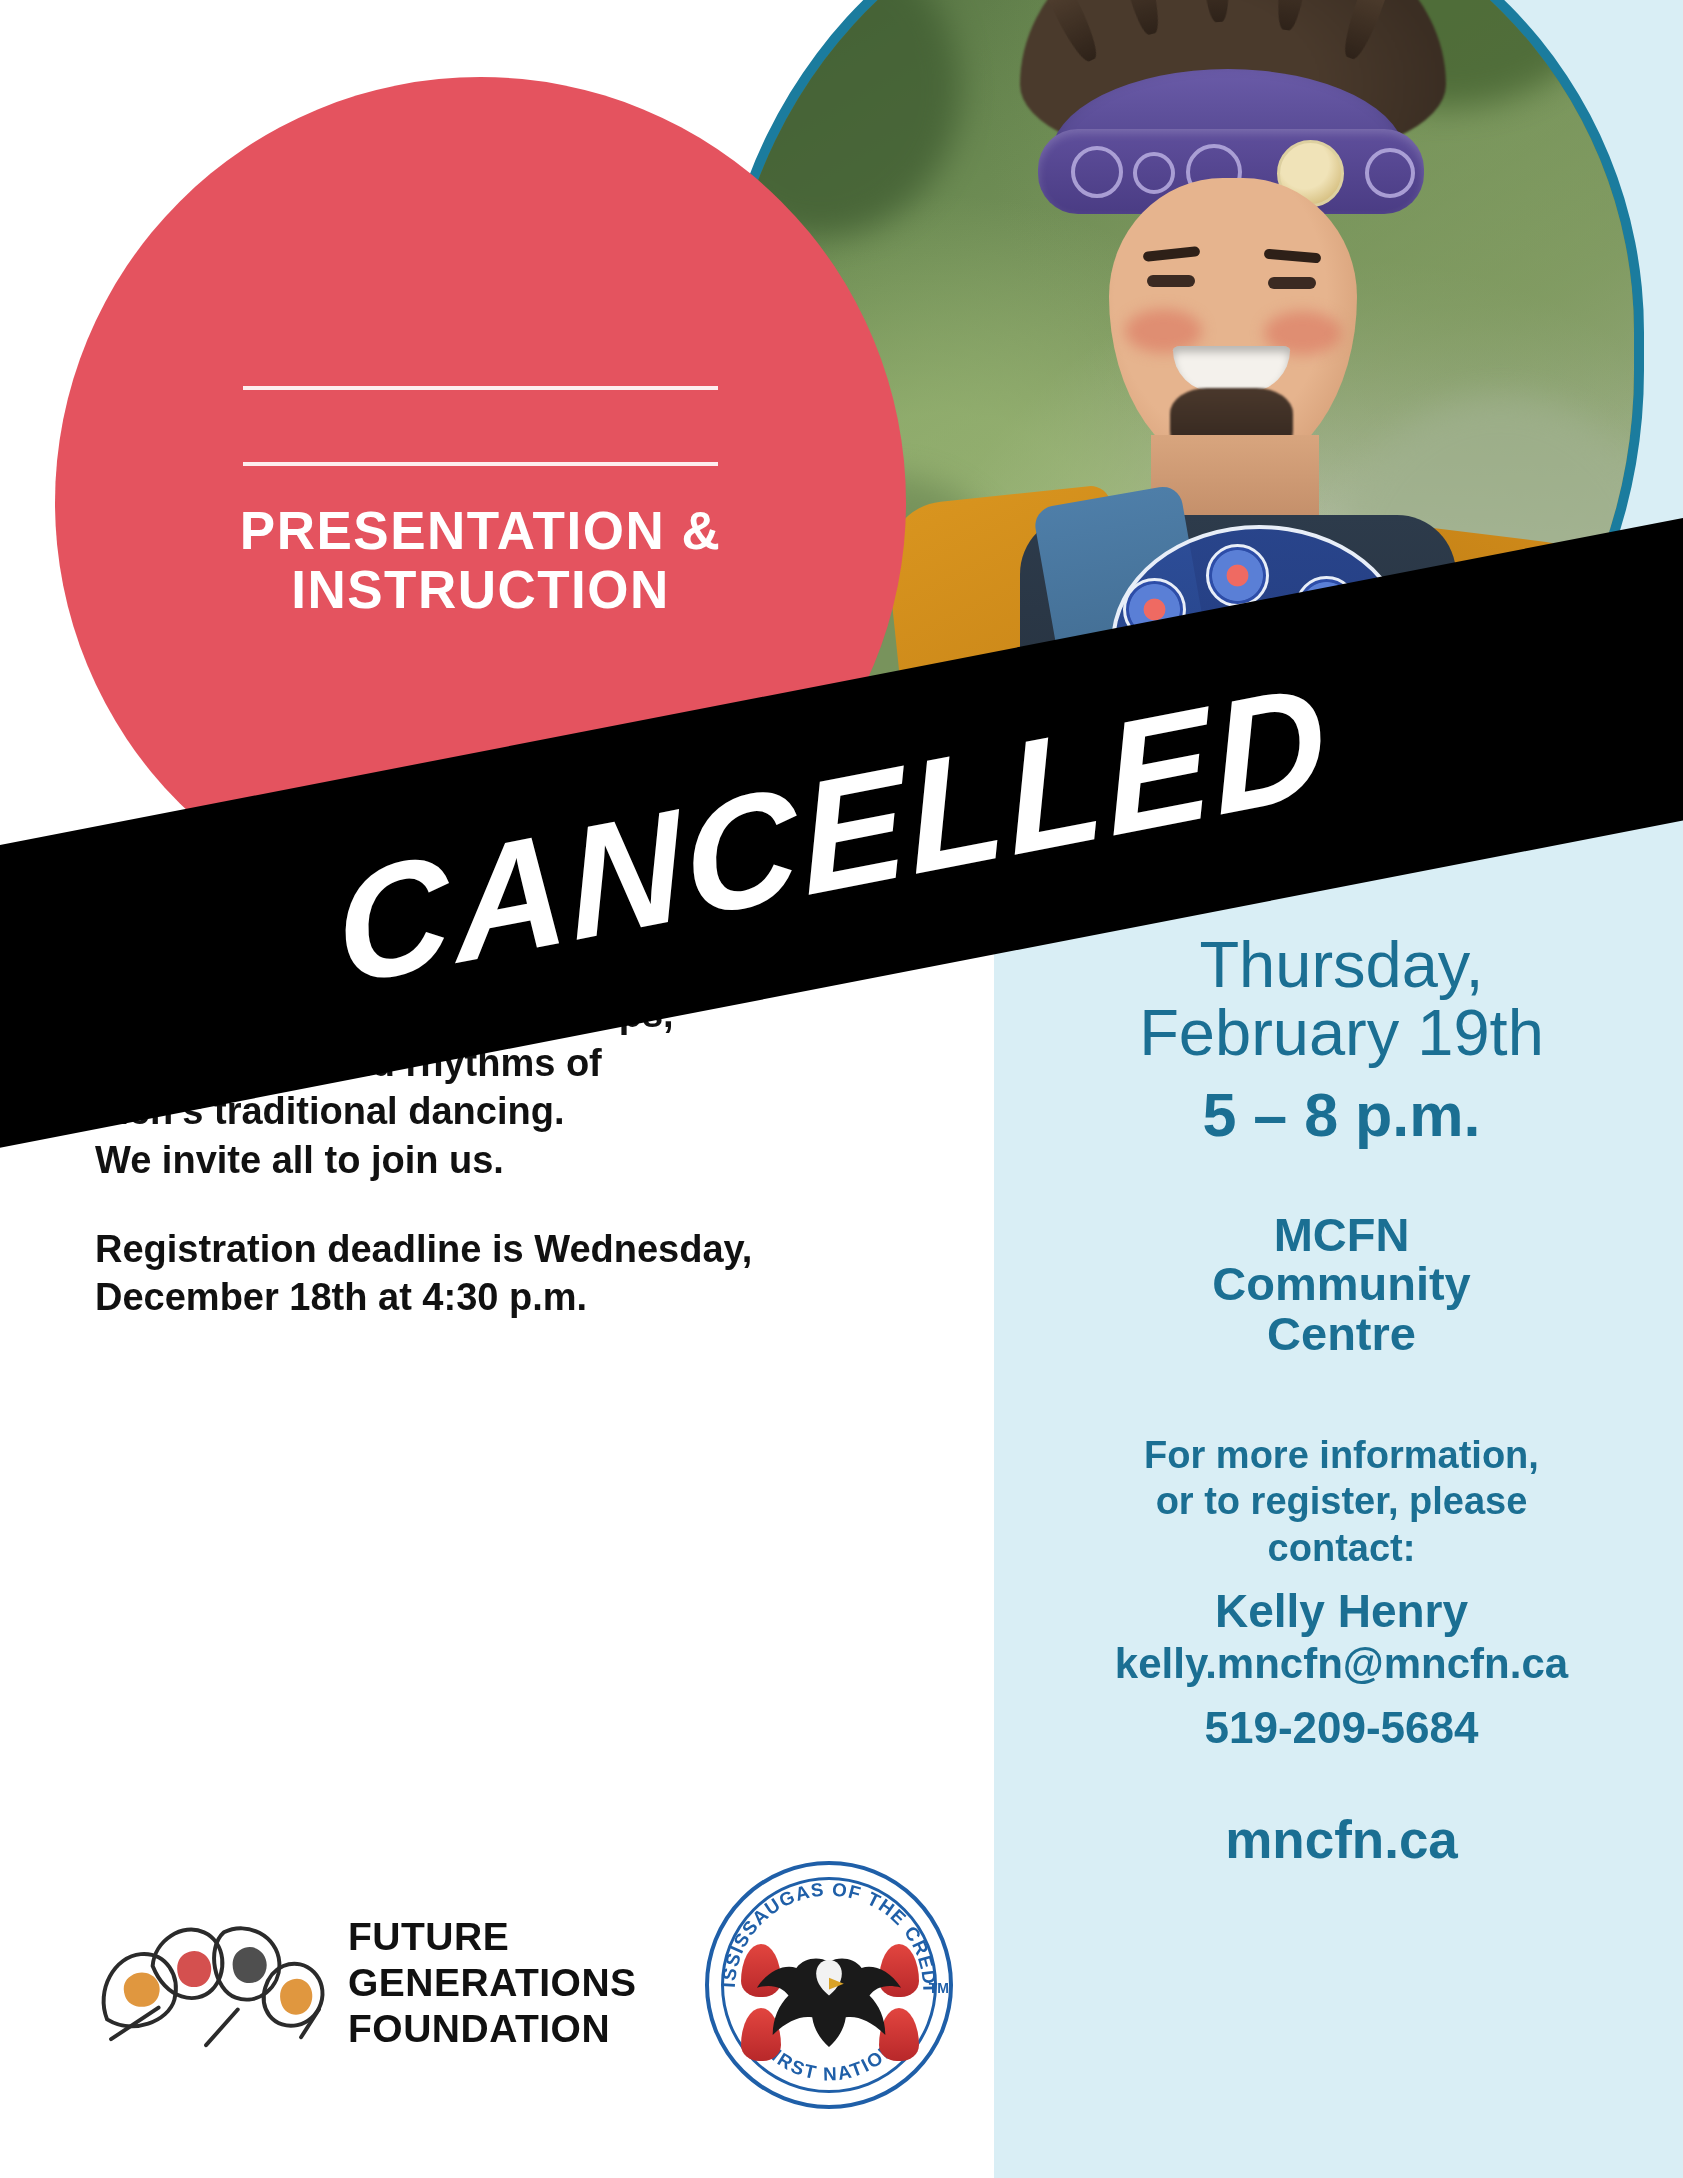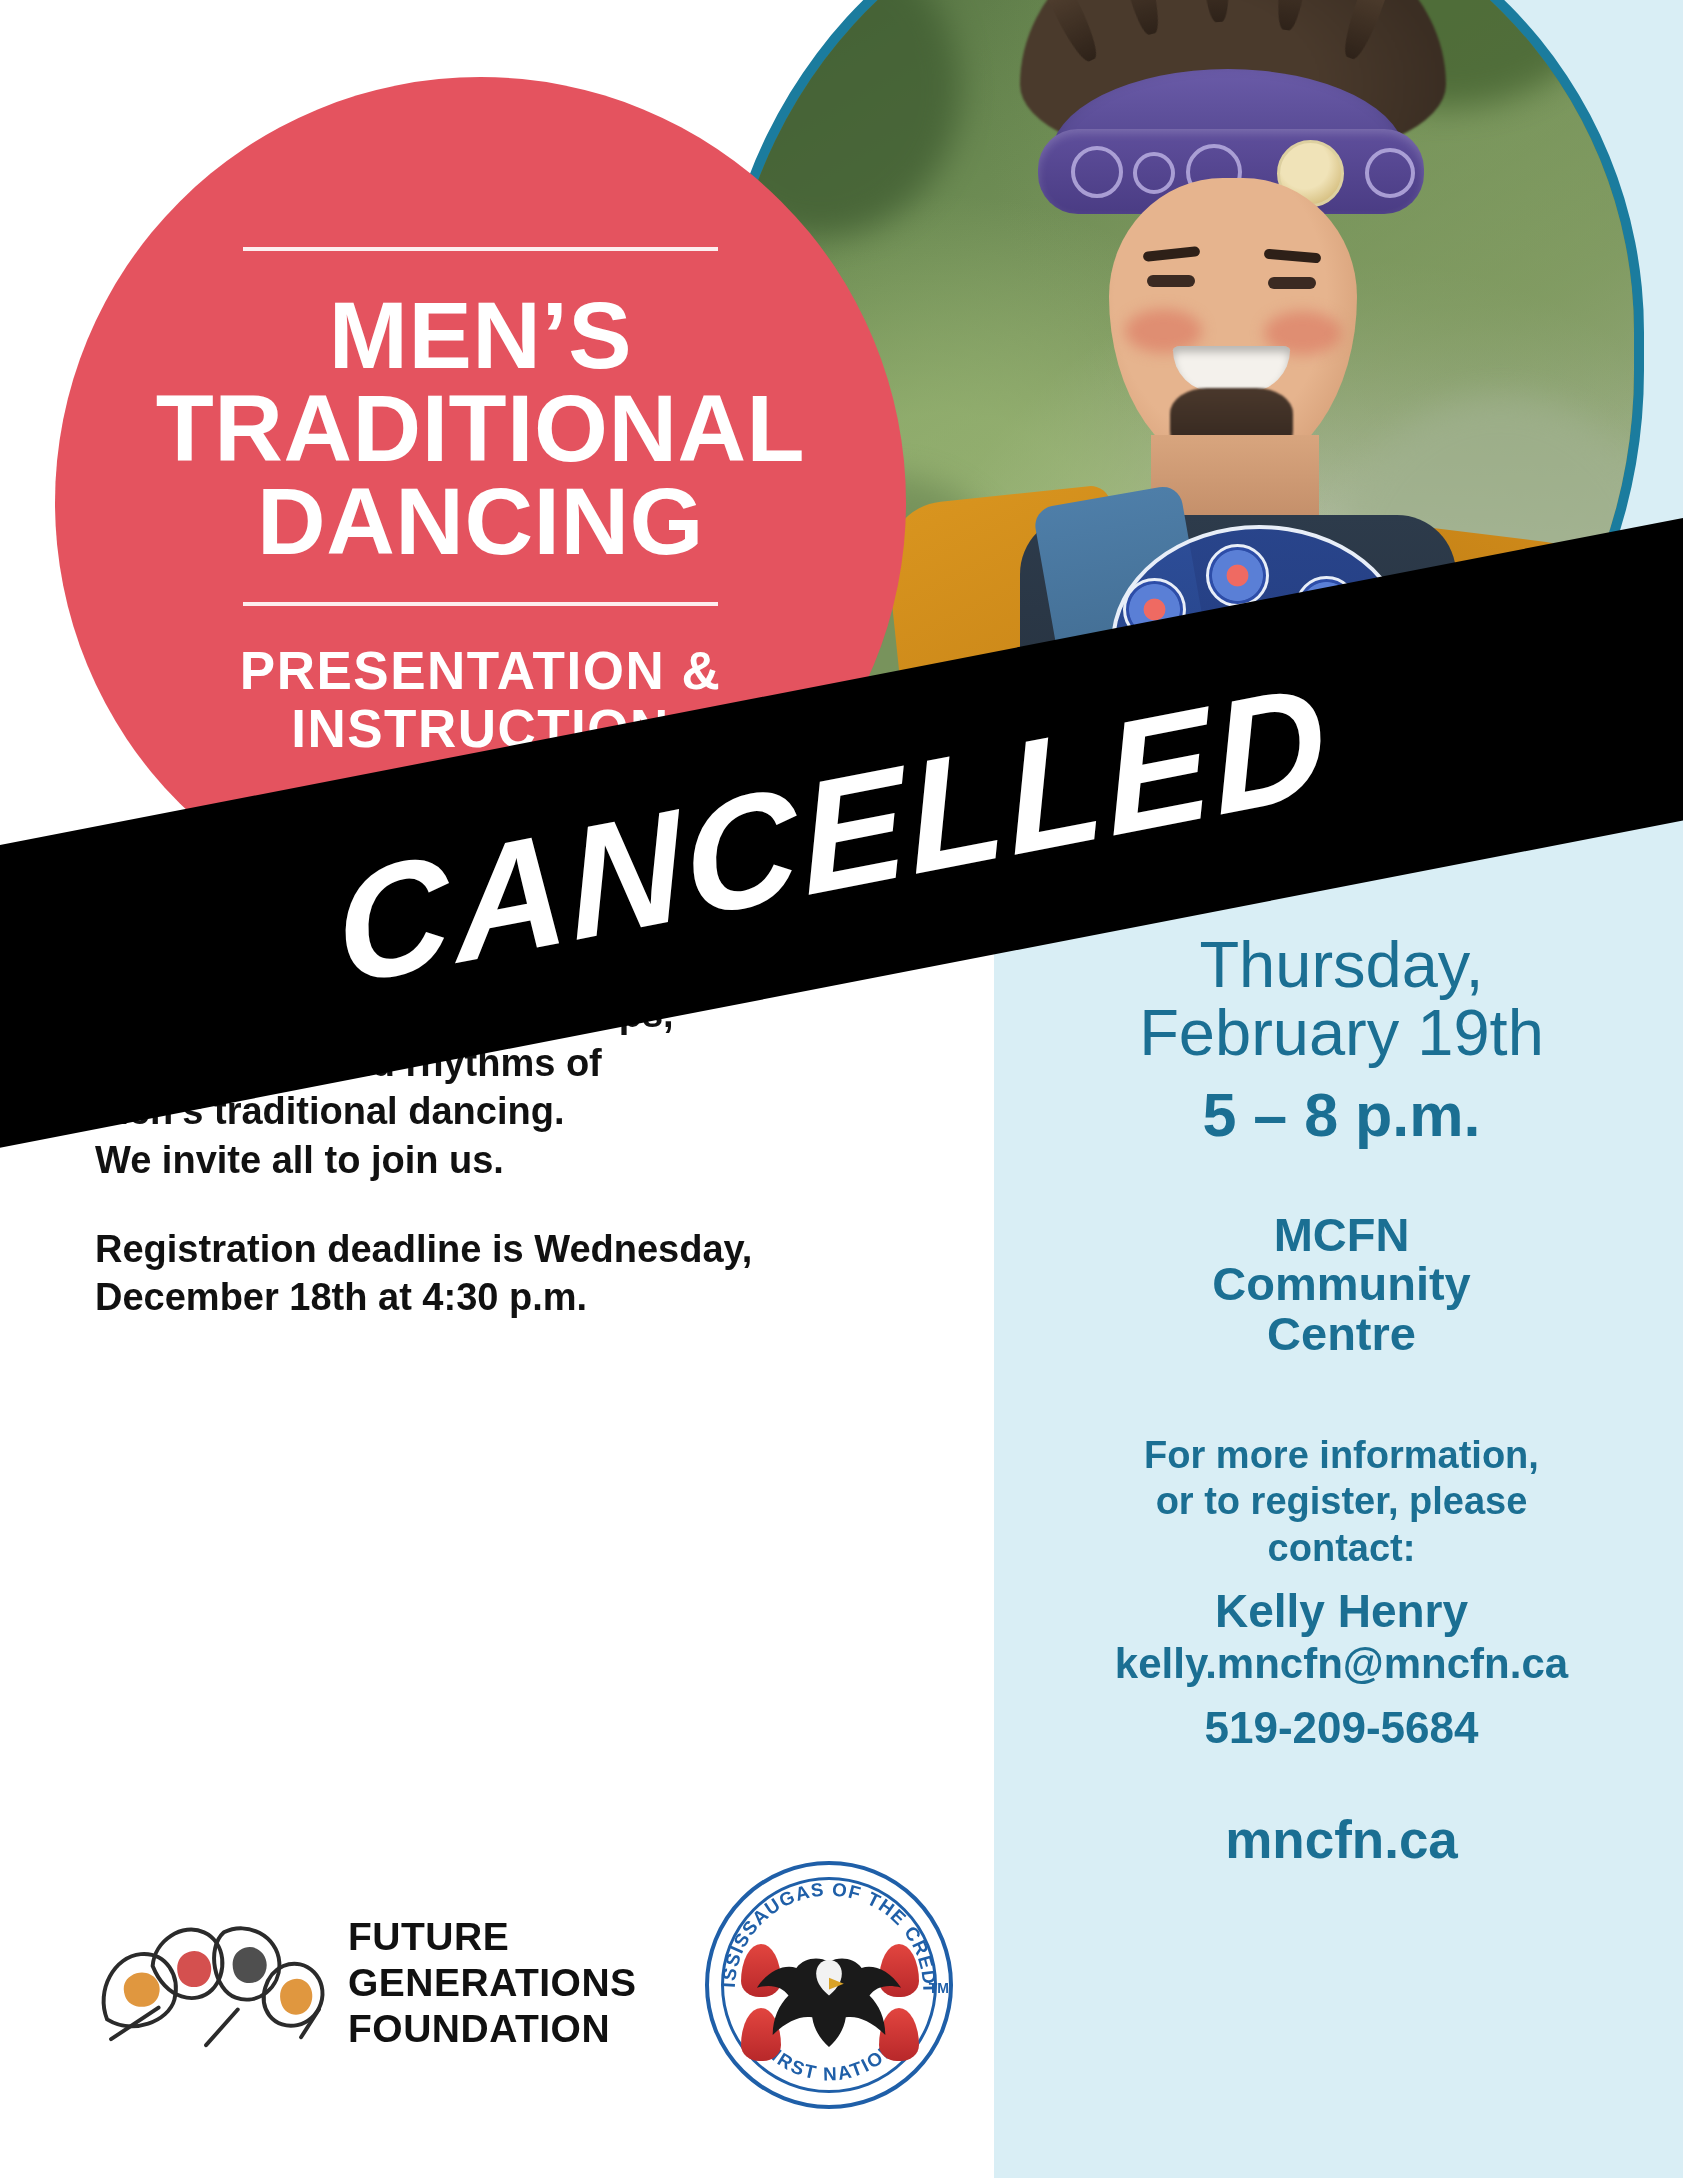--- a/index.html
+++ b/index.html
@@ -434,23 +434,20 @@
           <div class="bead-flower" style="left:57px; top:238px;"></div>
           <div class="bead-flower" style="left:158px; top:244px;"></div>
         </div>
       </div>
     </div>
   </div>
 
   <div class="red-circle">
     <div class="red-inner">
       <div class="rule top"></div>
-      <div class="title-main">MEN’S
-TRADITIONAL
-DANCING</div>
       <div class="rule bottom"></div>
       <div class="title-sub">PRESENTATION &amp;
 INSTRUCTION</div>
     </div>
   </div>
 
   <div class="left-col">
     <p class="body-text">Participants will learn the steps,
 movements, and rhythms of
 men’s traditional dancing.

